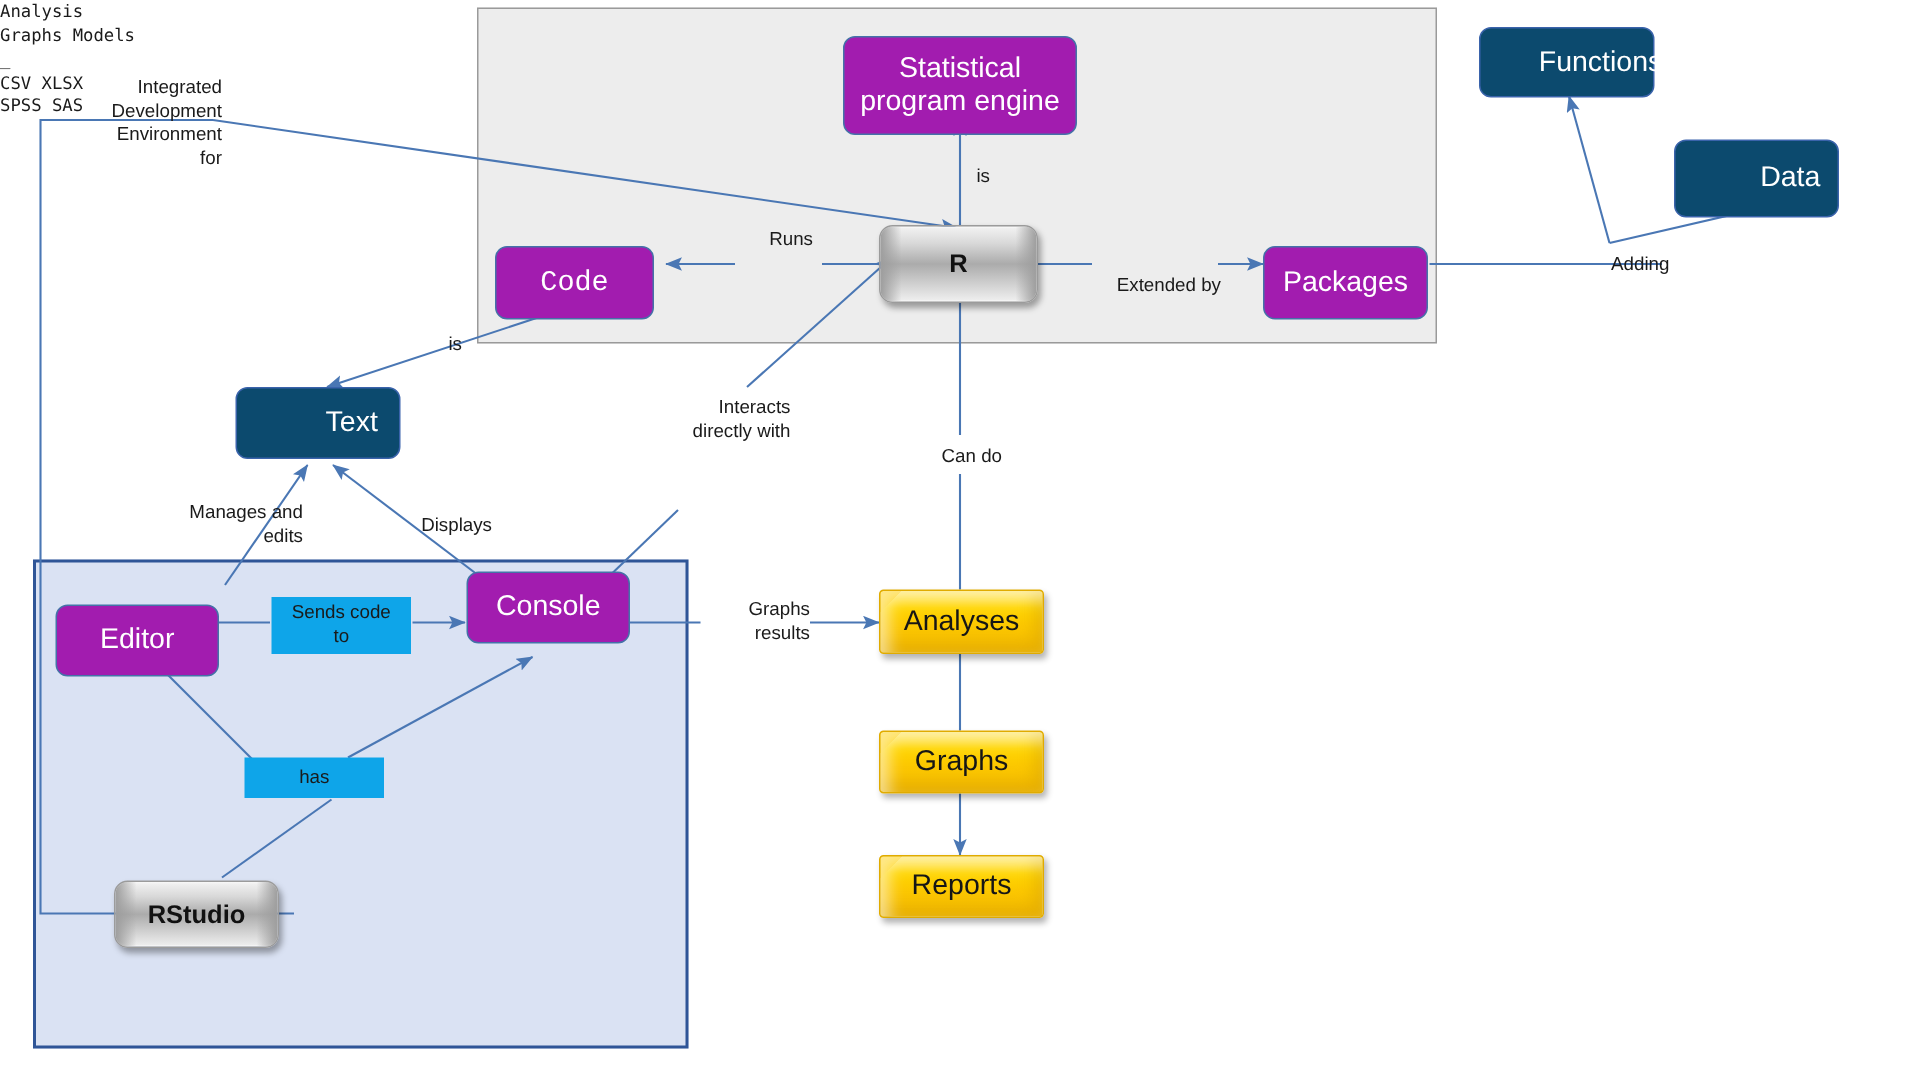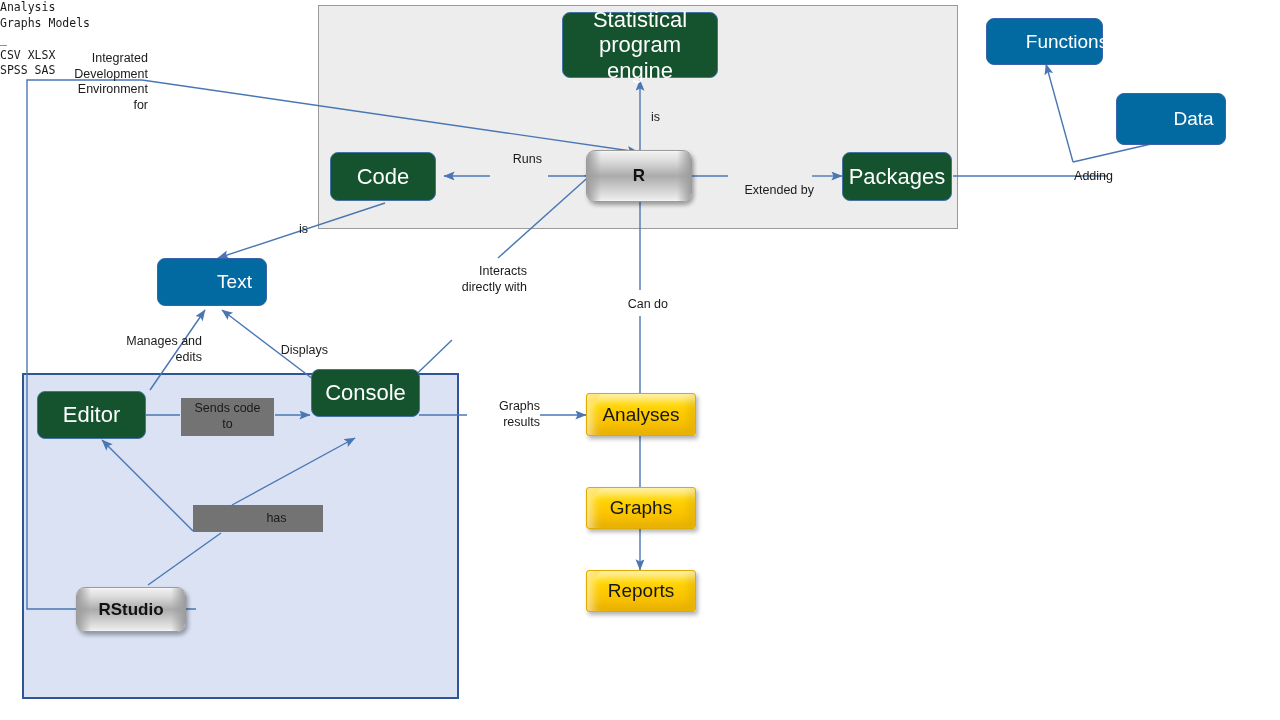--- a/index.html
+++ b/index.html
@@ -15,24 +15,24 @@
 
   
   #edges{position:absolute;left:0;top:0;width:1280px;height:720px;
          pointer-events:none;}
 
   
   .node{position:absolute;box-sizing:border-box;display:flex;
         align-items:center;justify-content:center;text-align:center;
         line-height:1.15;}
 
-  .node-orange{background:#14532d;border:1px solid #4472a8;border-radius:8px;
-               color:#ffffff;font-size:22px;font-weight:400;
-               box-shadow:0 0 0 0 rgba(0,0,0,0);}
-  .node-blue{background:#0369a1;border:1px solid #3a63ab;border-radius:8px;
+  .node-orange{background:#a21caf;border:1px solid #4472a8;border-radius:8px;
+               color:#ffffff;font-size:19px;font-weight:400;
+               box-shadow:0 0 0 0 rgba(0,0,0,0);margin-top:12px;}
+  .node-blue{background:#0c4a6e;border:1px solid #3a63ab;border-radius:8px;
              color:#ffffff;font-size:19px;font-weight:400;padding-left:45px;}
   .node-gray{border-radius:9px;color:#111;font-size:17px;font-weight:bold;
              background:linear-gradient(180deg,#f3f3f3 0%,#d9d9d9 22%,#ababab 50%,#d2d2d2 78%,#f0f0f0 100%);
              border:1px solid #9b9b9b;
              box-shadow:2px 3px 4px rgba(0,0,0,.35), inset 0 0 0 1px rgba(255,255,255,.35);
              position:absolute;overflow:hidden;}
   .node-gray::before,.node-gray::after{content:"";position:absolute;top:0;bottom:0;width:14px;}
   .node-gray::before{left:0;background:linear-gradient(90deg,#9d9d9d,rgba(180,180,180,0));}
   .node-gray::after{right:0;background:linear-gradient(270deg,#9d9d9d,rgba(180,180,180,0));}
   .node-gray span{position:relative;z-index:2;}
@@ -46,21 +46,21 @@
                           inset 6px 6px 10px rgba(255,255,255,.55),
                           inset -6px -6px 10px rgba(200,150,0,.35);
                position:absolute;overflow:hidden;}
   .node-yellow span{position:relative;z-index:2;}
 
   
   .lbl{position:absolute;font-size:12.5px;color:#1a1a1a;text-align:right;
        line-height:1.25;white-space:pre-line;}
   .lbl-mono{font-family:"DejaVu Sans Mono","Liberation Mono",monospace;
             font-size:11.5px;line-height:1.38;text-align:left;color:#1a1a1a;}
-  .lbl-box{position:absolute;background:#737373;color:#1a1a1a;font-size:12.5px;
+  .lbl-box{position:absolute;background:#0ea5e9;color:#1a1a1a;font-size:12.5px;
            display:flex;align-items:center;justify-content:center;text-align:center;
            line-height:1.25;white-space:pre-line;}
 </style>
 </head>
 <body>
 
 <div id="stage">
 
   <div class="panel panel-gray" style="left:318px;top:5px;width:640px;height:224px;"></div>
   <div class="panel panel-blue" style="left:22px;top:373px;width:437px;height:326px;"></div>
@@ -115,21 +115,21 @@
 
       <line x1="640" y1="436" x2="640" y2="487"></line>
 
       <line x1="640" y1="529" x2="640" y2="570" marker-end="url(#ah)"></line>
     </g>
   </svg>
 
   <div class="node node-orange" style="left:562px;top:12px;width:156px;height:66px;">Statistical
 program engine</div>
 
-  <div class="node node-orange" style="left:330px;top:152px;width:106px;height:49px;">Code</div>
+  <div class="node node-orange" style="left:330px;top:152px;width:106px;height:49px;font-family:Liberation Mono, monospace;">Code</div>
 
   <div class="node node-gray" style="left:586px;top:150px;width:106px;height:52px;display:flex;align-items:center;justify-content:center;">
     <span>R</span>
   </div>
 
   <div class="node node-orange" style="left:842px;top:152px;width:110px;height:49px;">Packages</div>
 
   <div class="node node-blue" style="left:986px;top:18px;width:117px;height:47px;">Functions</div>
 
   <div class="node node-blue" style="left:1116px;top:93px;width:110px;height:52px;">Data</div>
@@ -172,21 +172,21 @@
 for</div>
 
   <div class="lbl" style="left:102px;top:334px;width:100px;">Manages and
 edits</div>
 
   <div class="lbl" style="left:258px;top:343px;width:70px;">Displays</div>
 
   <div class="lbl-box" style="left:181px;top:398px;width:93px;height:38px;">Sends code
 to</div>
 
-  <div class="lbl-box" style="left:193px;top:505px;width:93px;height:27px;padding-left:37px;">has</div>
+  <div class="lbl-box" style="left:163px;top:505px;width:93px;height:27px;">has</div>
 
   <div class="lbl" style="left:468px;top:399px;width:72px;">Graphs
 results</div>
 
   <div class="lbl" style="left:423px;top:264px;width:104px;">Interacts
 directly with</div>
 
   <div class="lbl" style="left:612px;top:297px;width:56px;">Can do</div>
 
   <div class="lbl-mono" style="left:1115px;top:16px;width:90px;">Analysis

